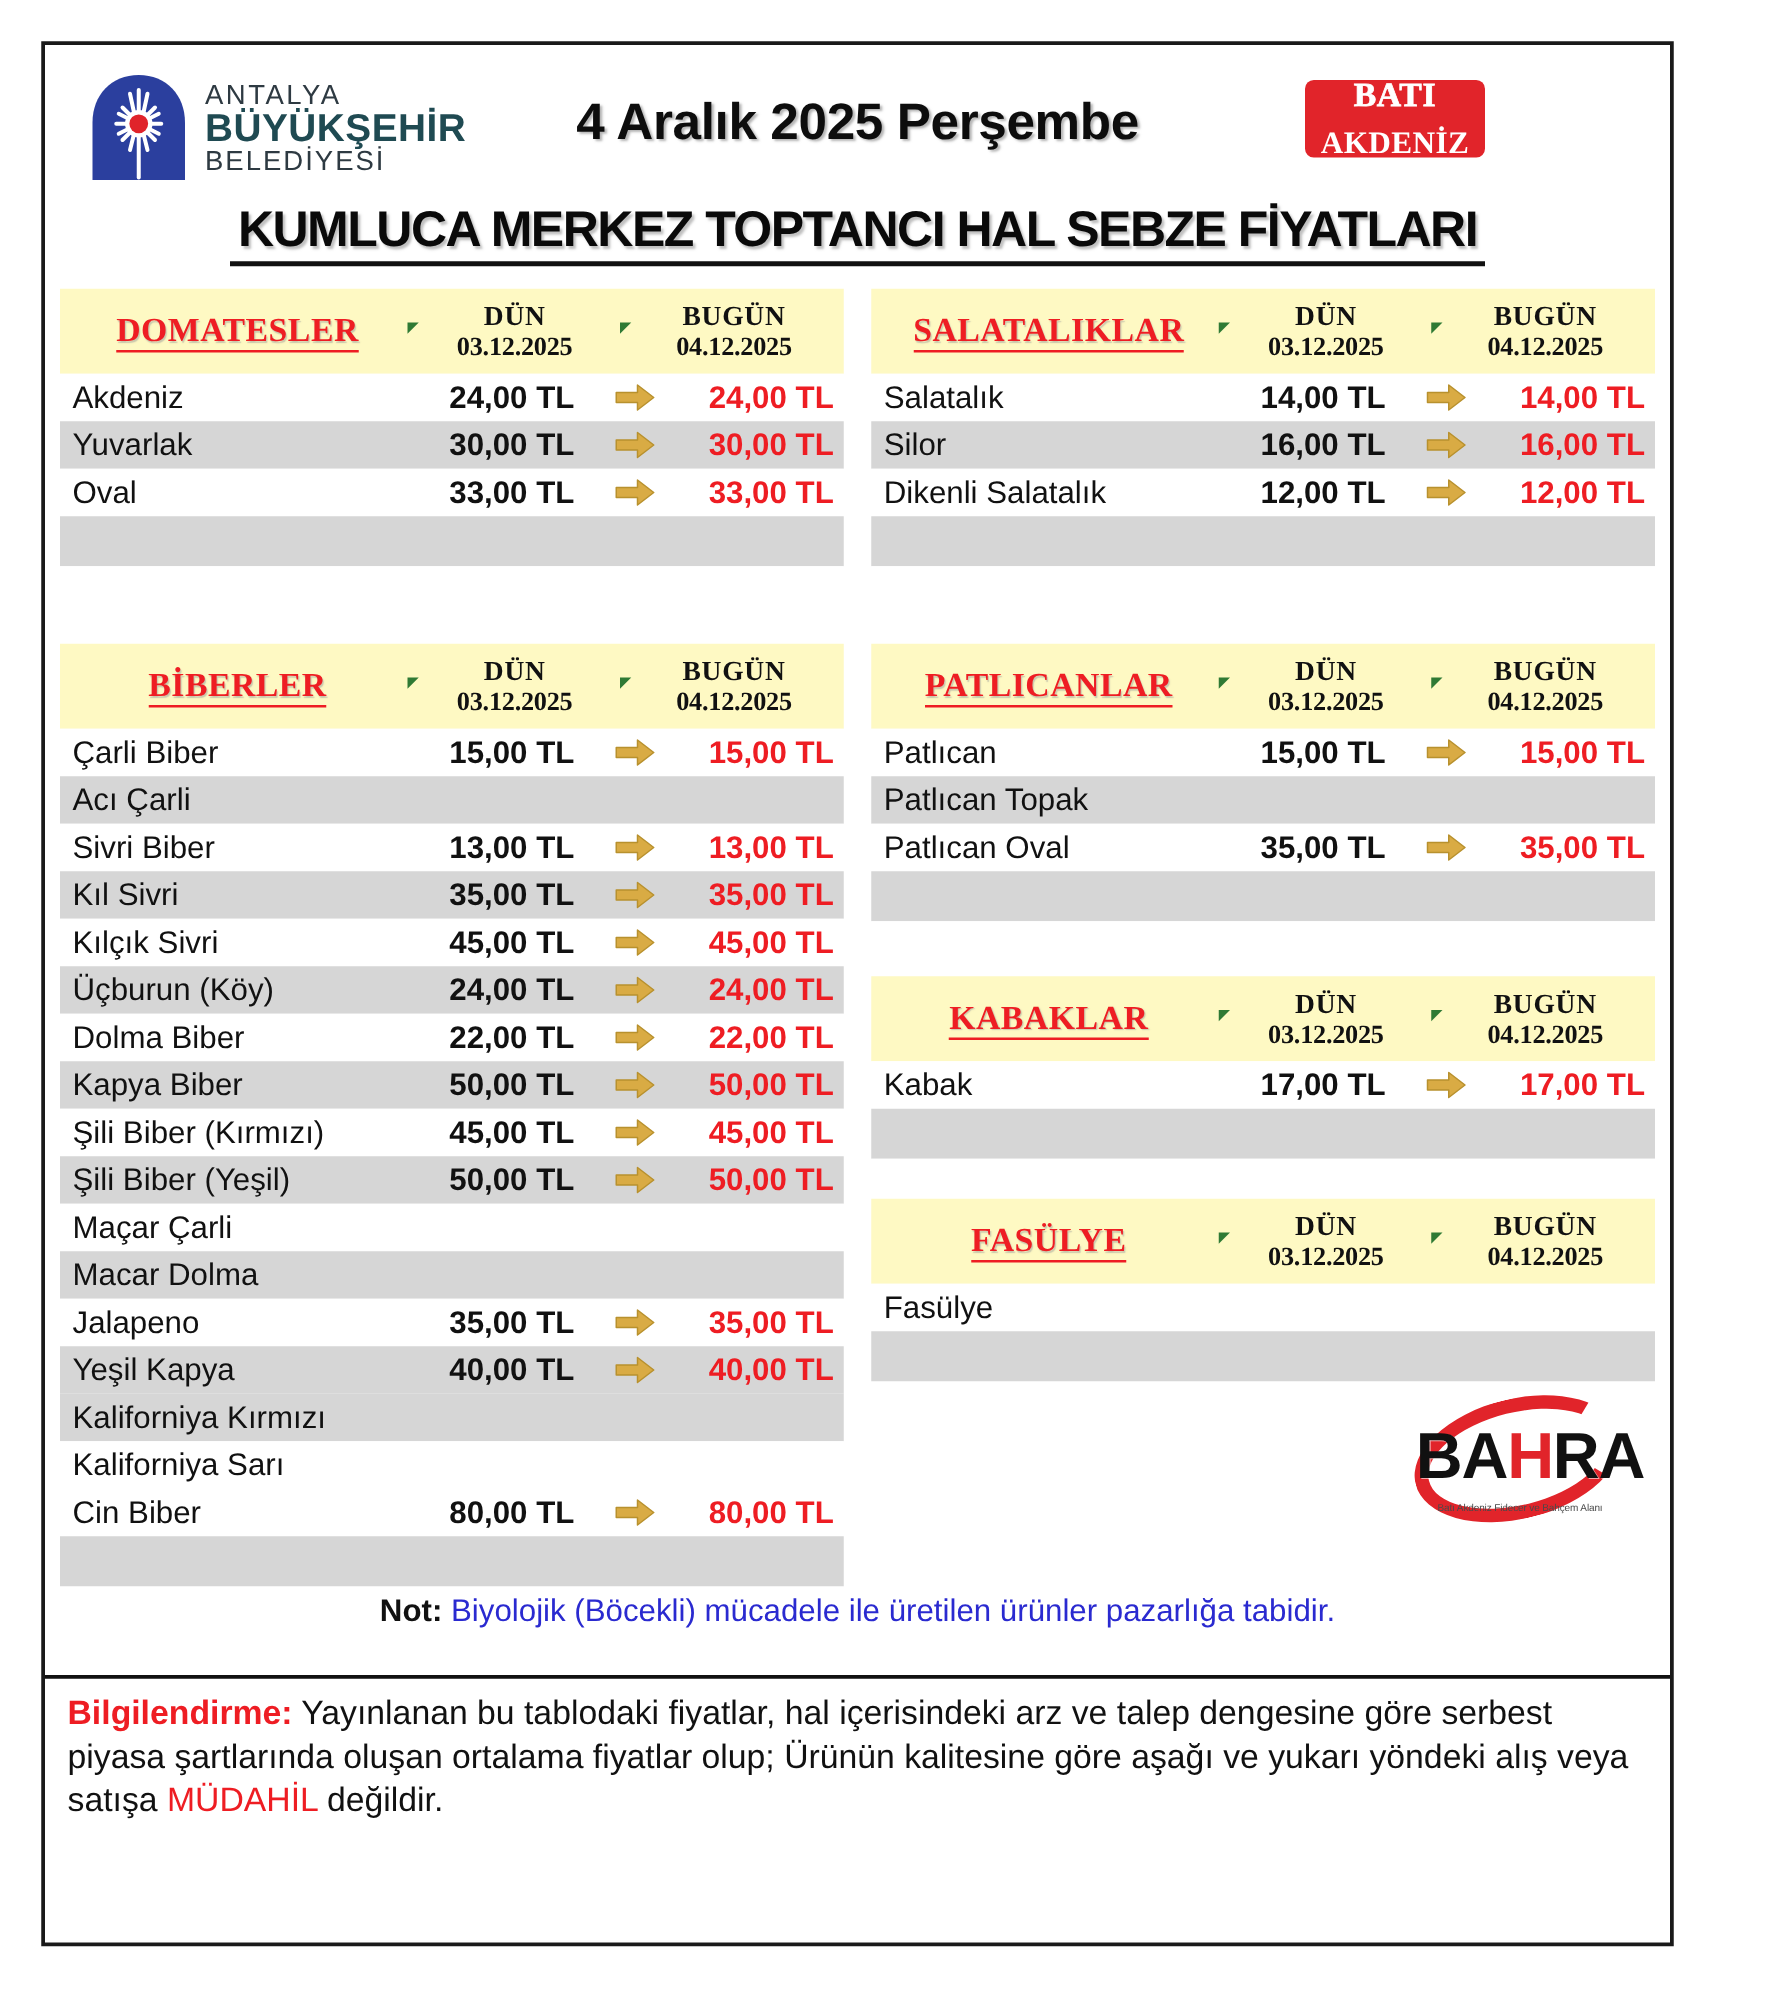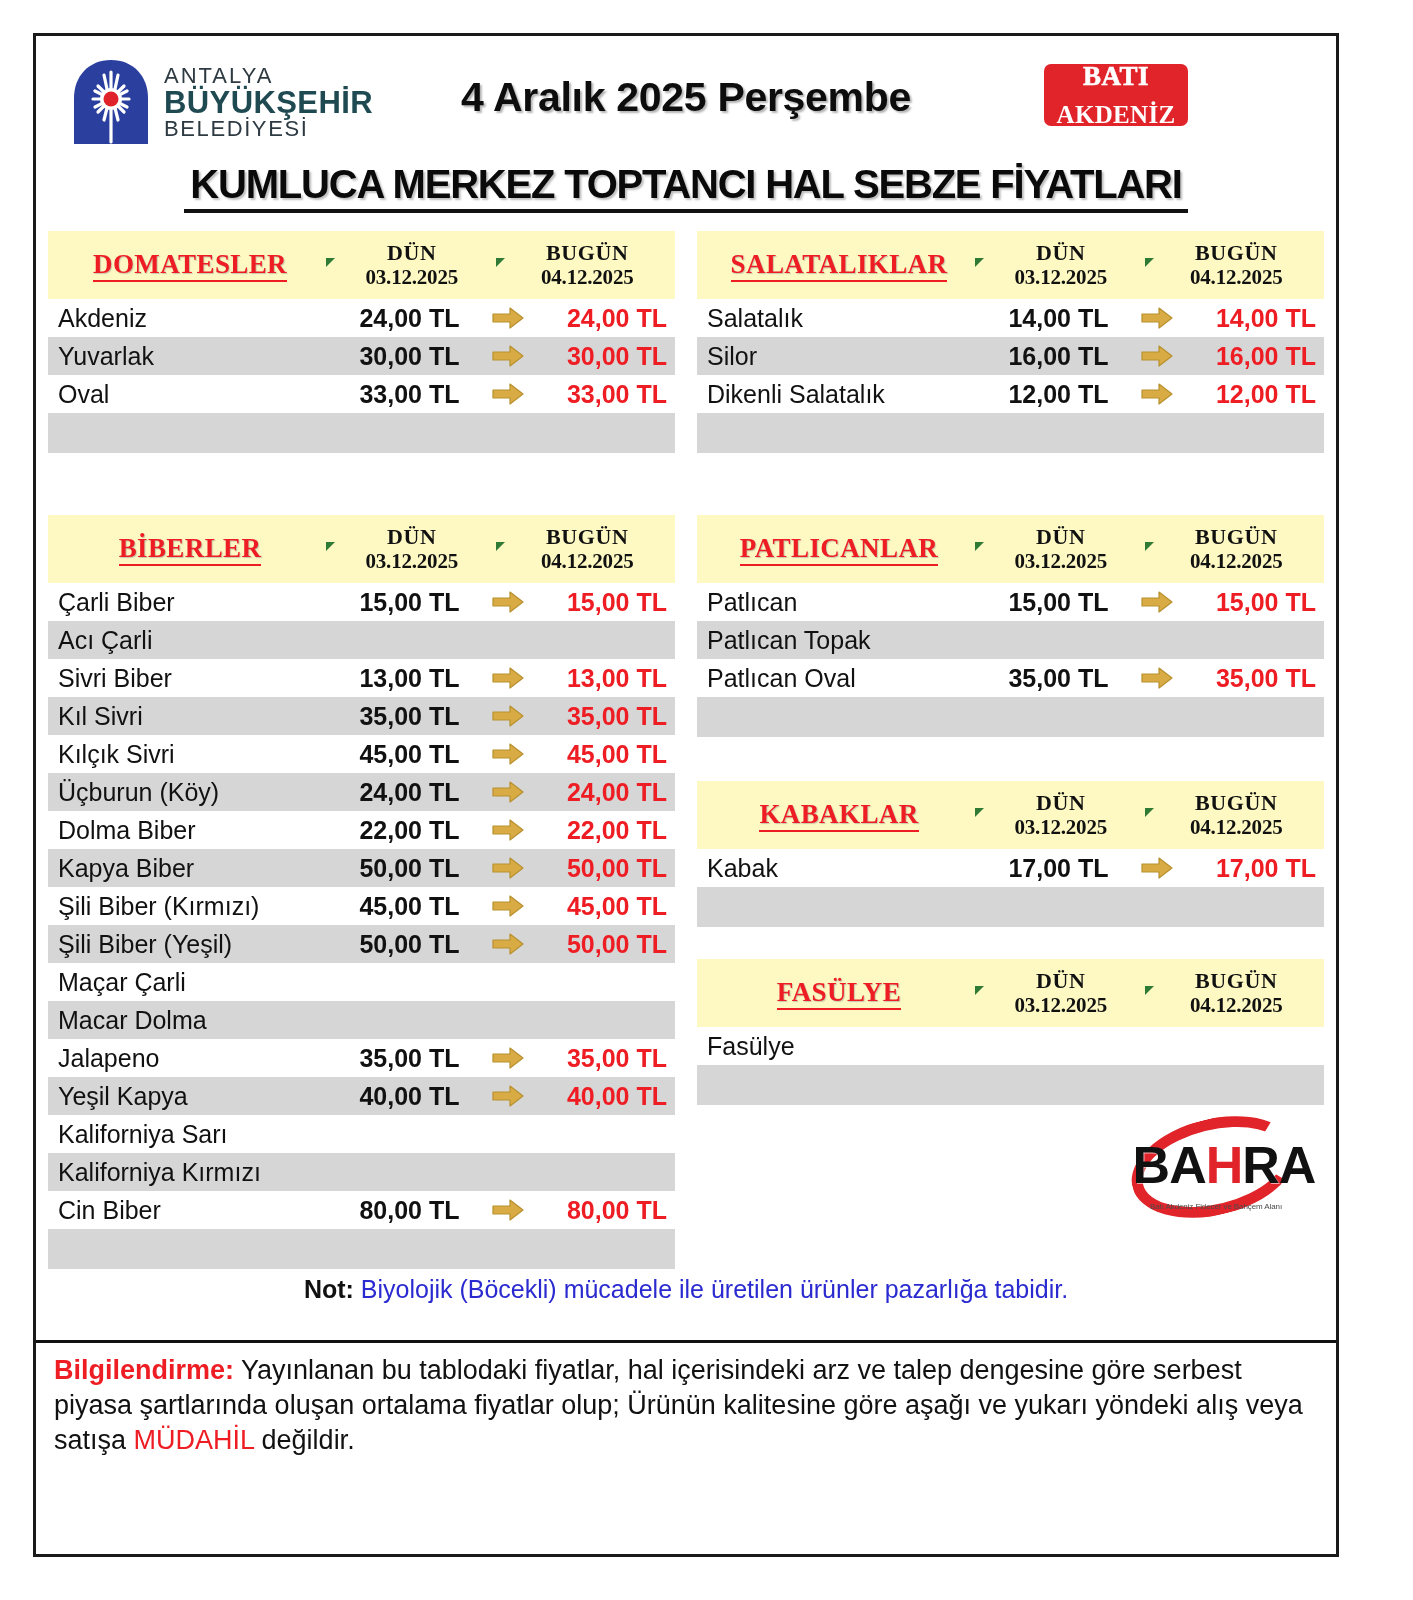--- a/index.html
+++ b/index.html
@@ -451,28 +451,28 @@
           <div class="row alt">
             <div class="r-name">Yeşil Kapya</div>
             <div class="r-prev">40,00 TL</div>
             <div class="r-arrow">
               <svg width="34" height="26" viewBox="0 0 34 26">
                 <path d="M2 9 H19 V3 L32 13 L19 23 V17 H2 Z" fill="#d9ab44" stroke="#b8912e" stroke-width="1.2" stroke-linejoin="round"></path>
               </svg>
             </div>
             <div class="r-today">40,00 TL</div>
           </div>
-          <div class="row">
-            <div class="r-name">Kaliforniya Sarı</div>
+          <div class="row alt">
+            <div class="r-name">Kaliforniya Kırmızı</div>
             <div class="r-prev"></div>
             <div class="r-arrow"></div>
             <div class="r-today"></div>
           </div>
-          <div class="row alt">
-            <div class="r-name">Kaliforniya Kırmızı</div>
+          <div class="row">
+            <div class="r-name">Kaliforniya Sarı</div>
             <div class="r-prev"></div>
             <div class="r-arrow"></div>
             <div class="r-today"></div>
           </div>
           <div class="row">
             <div class="r-name">Cin Biber</div>
             <div class="r-prev">80,00 TL</div>
             <div class="r-arrow">
               <svg width="34" height="26" viewBox="0 0 34 26">
                 <path d="M2 9 H19 V3 L32 13 L19 23 V17 H2 Z" fill="#d9ab44" stroke="#b8912e" stroke-width="1.2" stroke-linejoin="round"></path>

